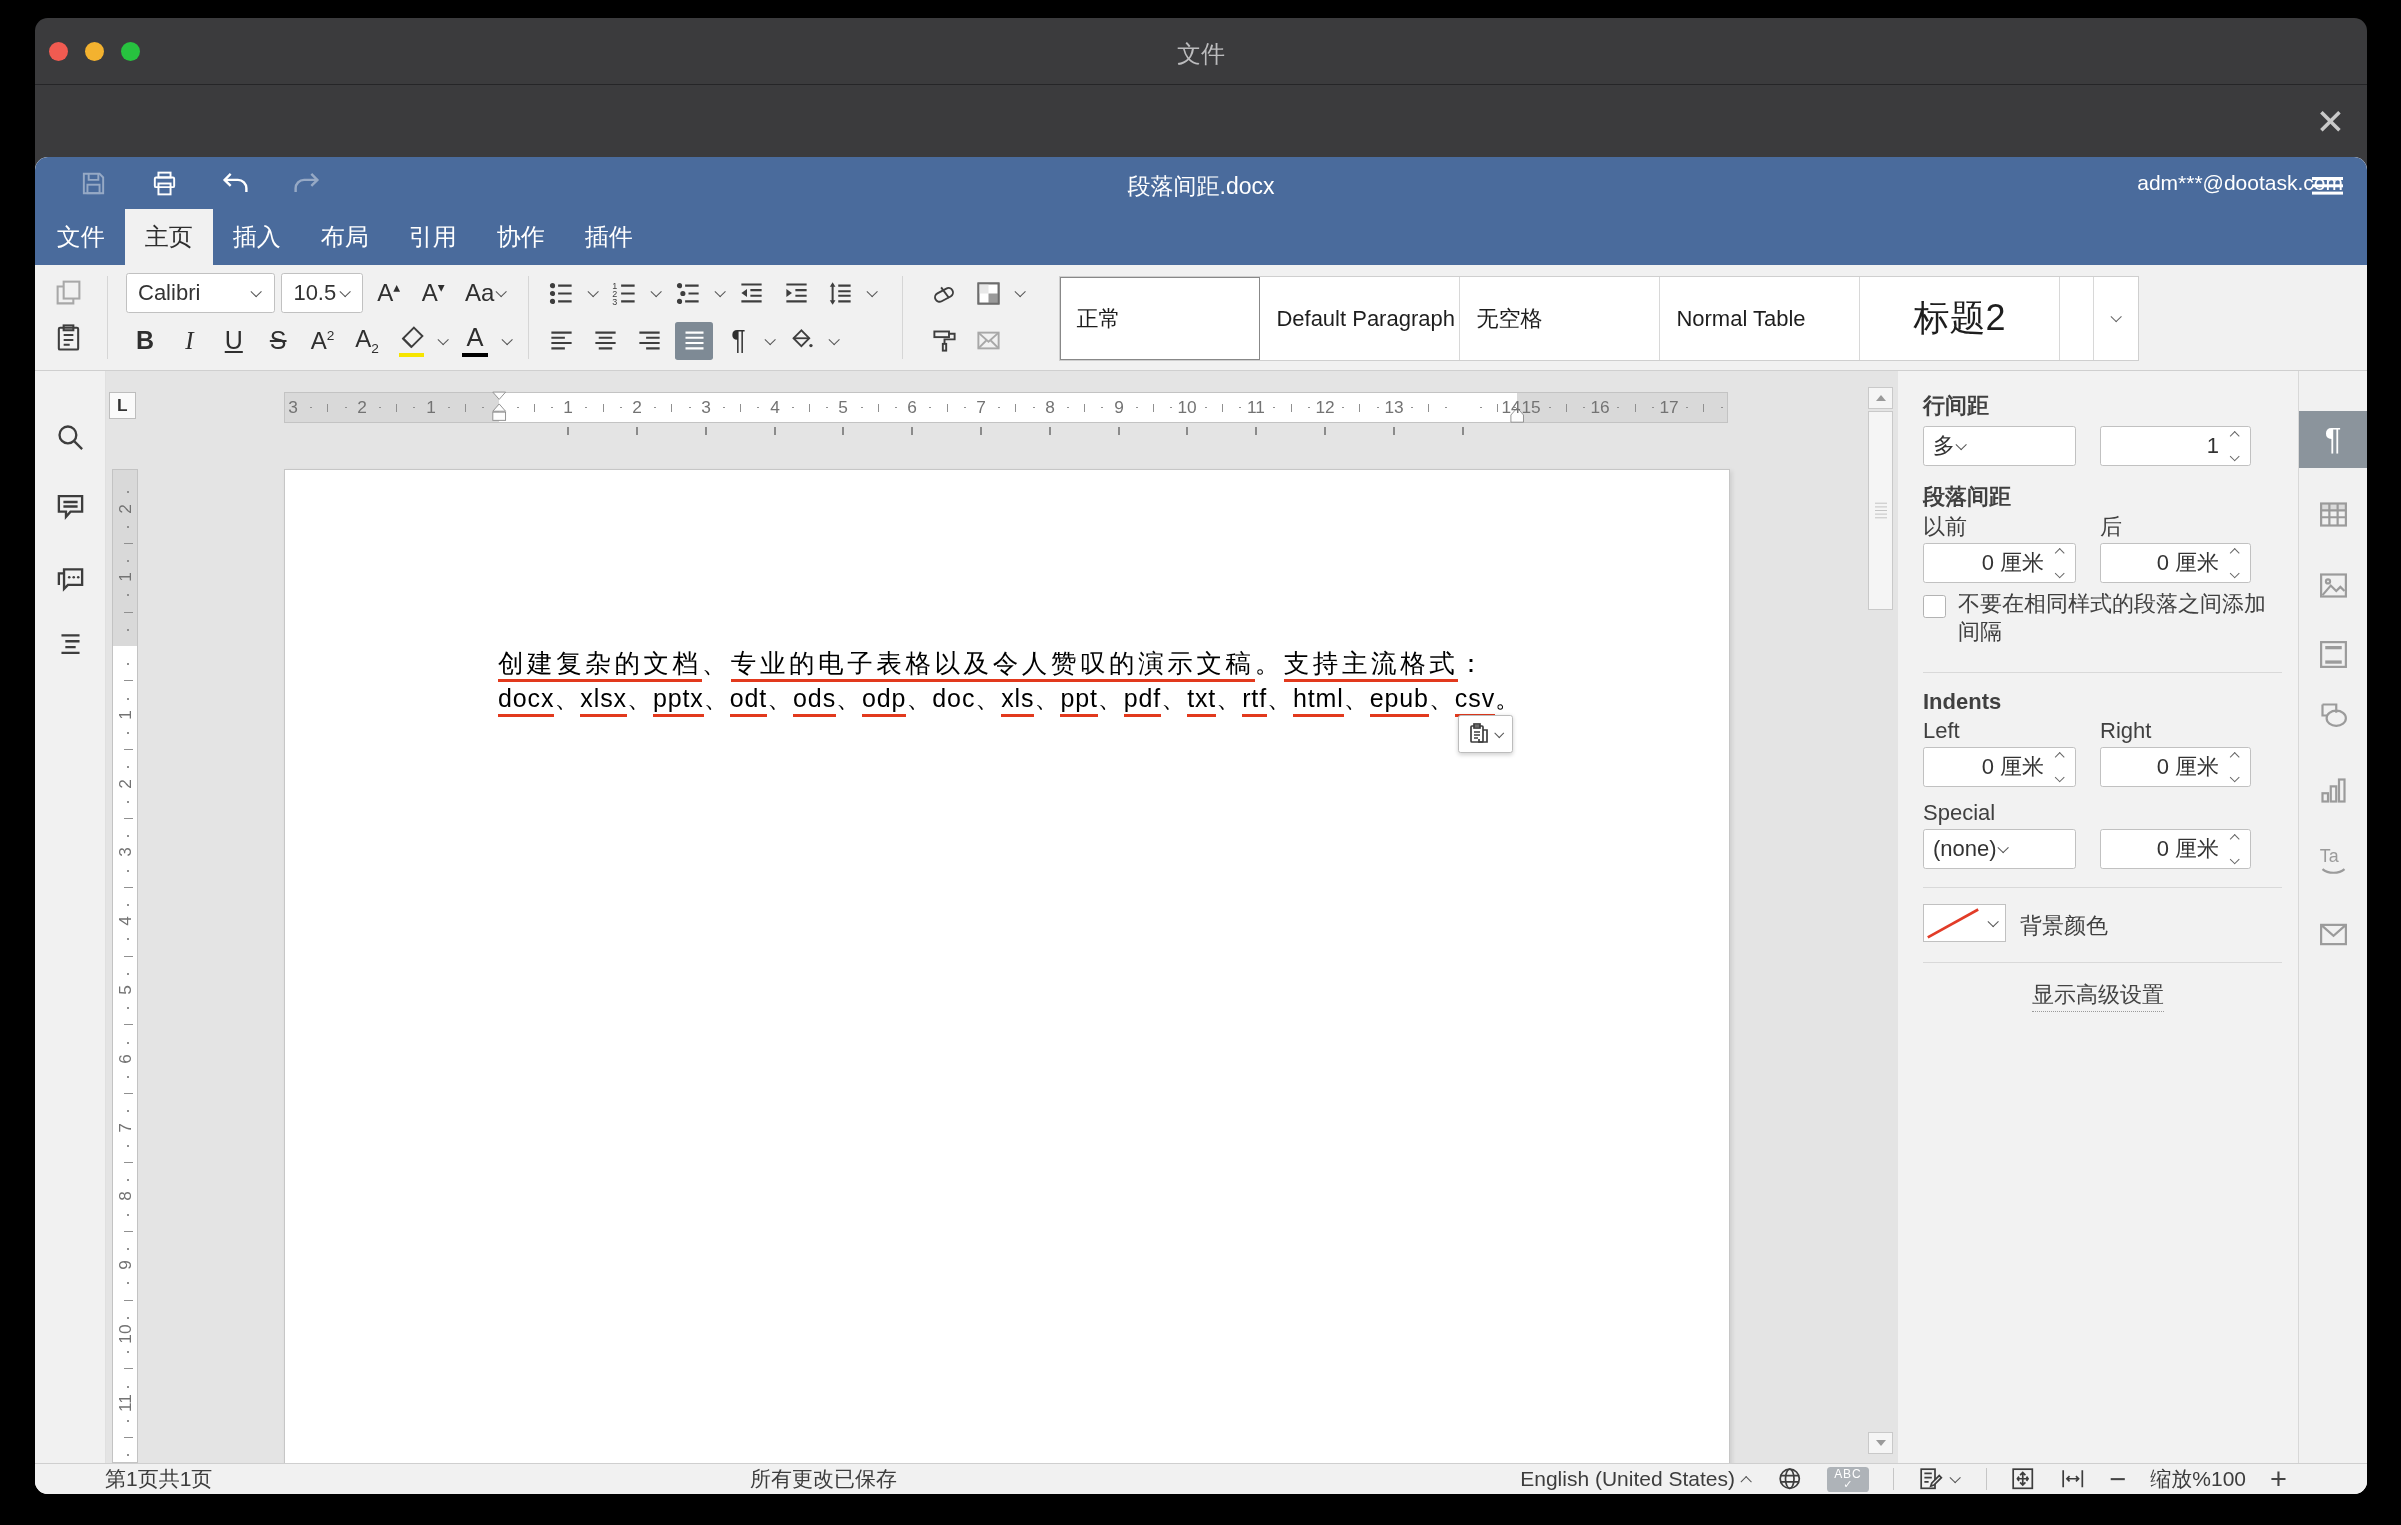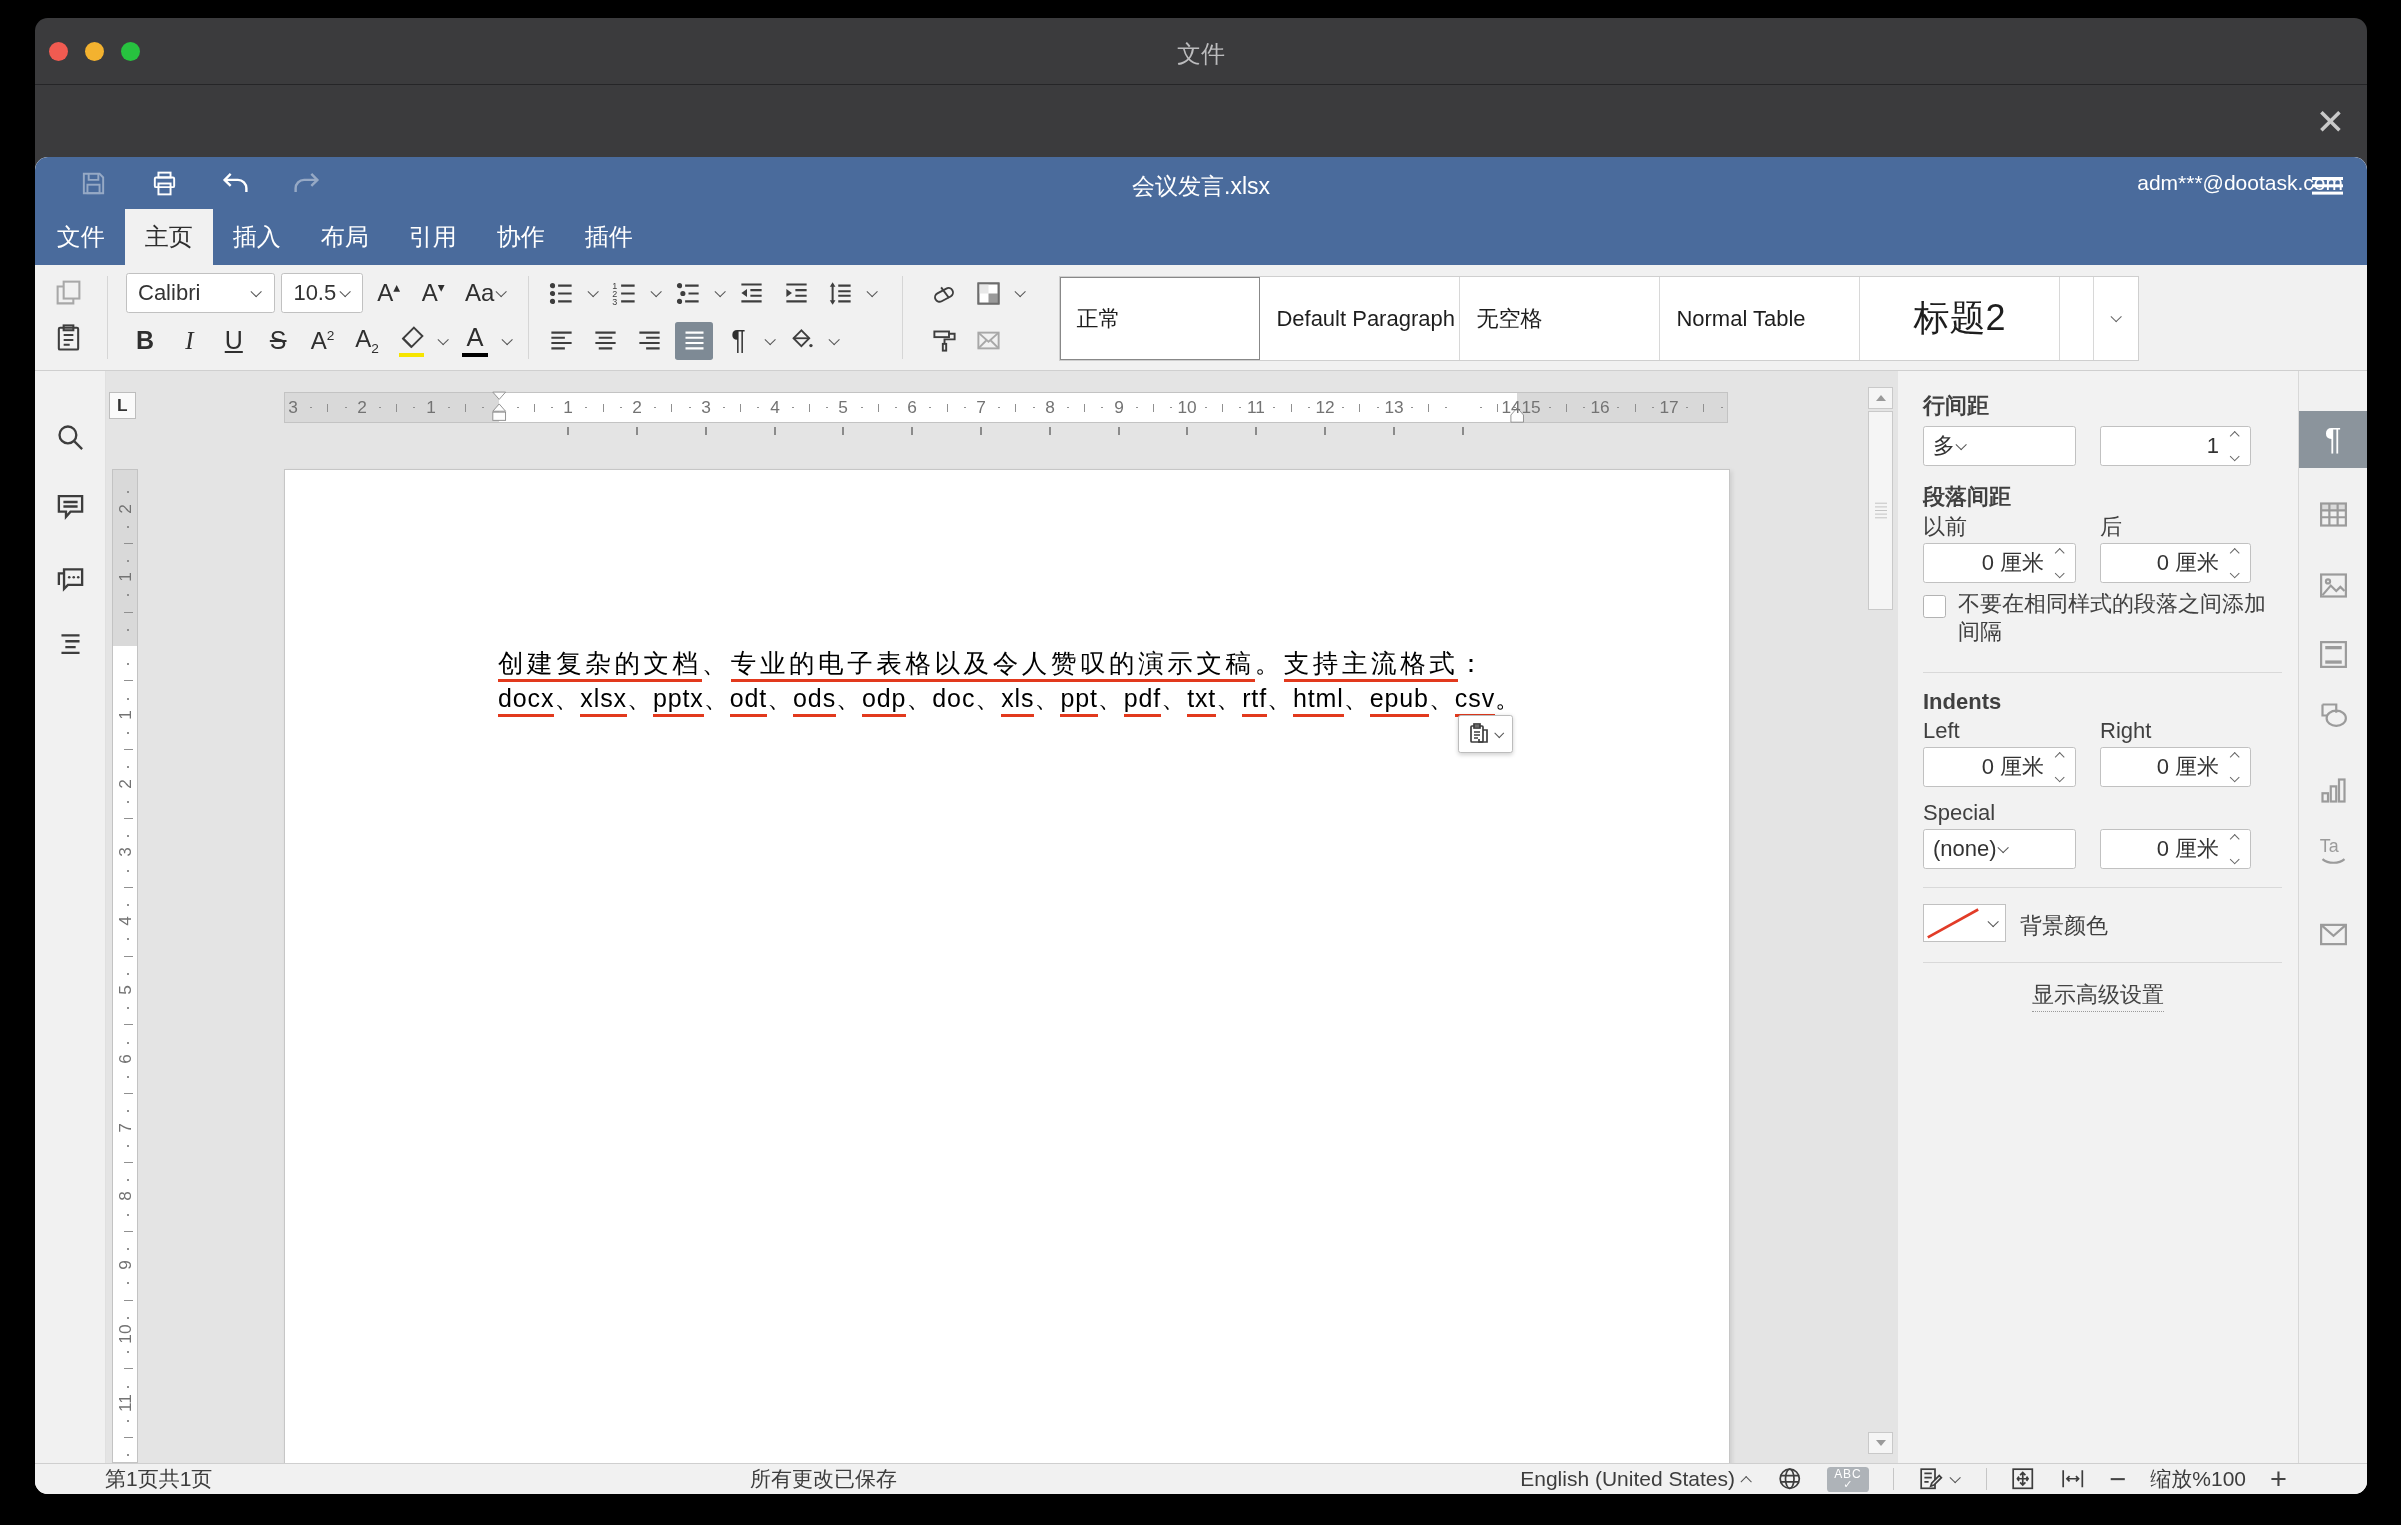--- a/index.html
+++ b/index.html
@@ -204,21 +204,21 @@
               <path d="M8 4 3 9l5 5"></path>
               <path d="M3 9h11a7 7 0 0 1 7 7v3"></path>
             </svg>
         </span>
         <span class="bic dim">
           <svg viewBox="0 0 24 24" fill="none" stroke="currentColor" stroke-width="2">
               <path d="m16 4 5 5-5 5"></path>
               <path d="M21 9H10a7 7 0 0 0-7 7v3"></path>
             </svg>
         </span>
-        <div class="doc-title">会议发言.xlsx</div>
+        <div class="doc-title">段落间距.docx</div>
         <div class="account">adm***@dootask.com</div>
       </div>
       <div class="tabs">
           <div class="tab">文件</div>
           <div class="tab active">主页</div>
           <div class="tab">插入</div>
           <div class="tab">布局</div>
           <div class="tab">引用</div>
           <div class="tab">协作</div>
           <div class="tab">插件</div>
@@ -796,21 +796,21 @@
               <ellipse cx="14" cy="14" rx="7" ry="5.5"></ellipse>
             </svg>
         </div>
         <div class="ribtn" style="top:391px">
           <svg viewBox="0 0 24 24" fill="none" stroke="currentColor" stroke-width="1.6">
               <rect x="4" y="14" width="4" height="6"></rect>
               <rect x="10" y="9" width="4" height="11"></rect>
               <rect x="16" y="4" width="4" height="16"></rect>
             </svg>
         </div>
-        <div class="ribtn" style="top:450px">
+        <div class="ribtn" style="top:460px">
           <svg viewBox="0 0 24 24" fill="none" stroke="currentColor" stroke-width="1.6">
               <text x="2" y="14" font-size="13" fill="currentColor" stroke="none">Ta</text>
               <path d="M4 19c4 3.5 12 3.5 16 0"></path>
             </svg>
         </div>
         <div class="ribtn" style="top:535px">
           <svg viewBox="0 0 24 24" fill="none" stroke="currentColor" stroke-width="1.6">
               <rect x="3" y="5" width="18" height="14"></rect>
               <path d="m3 5 9 8 9-8"></path>
             </svg>

